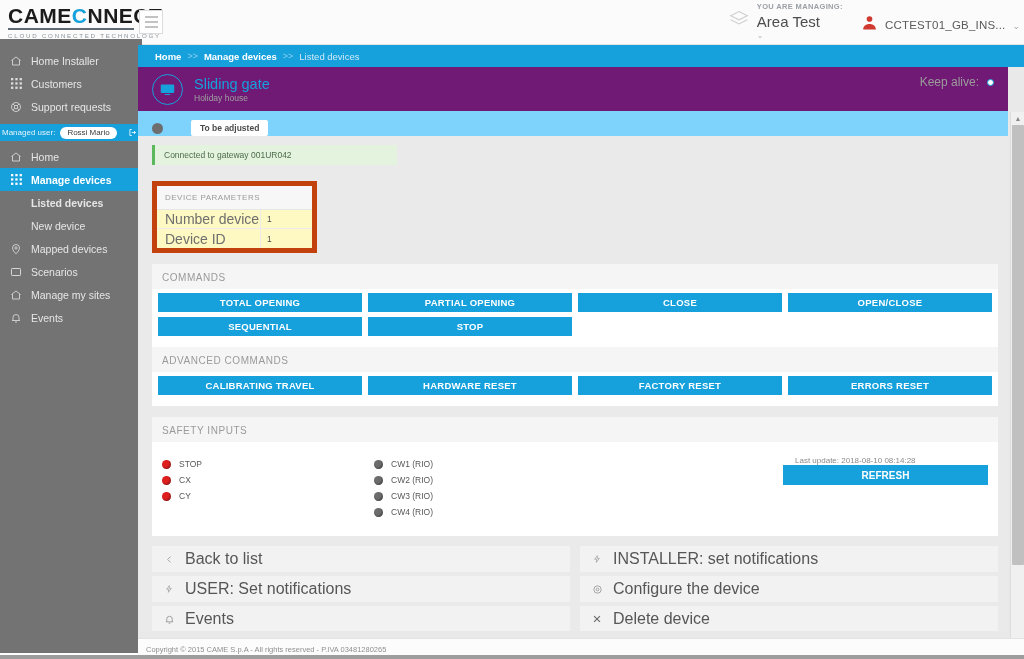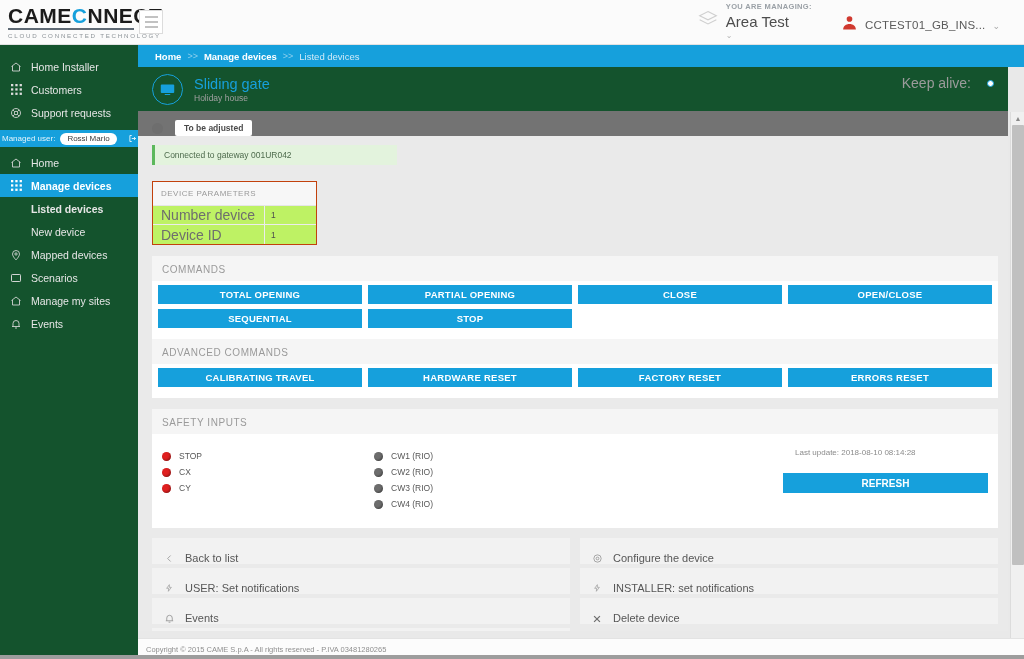--- a/index.html
+++ b/index.html
@@ -30,39 +30,39 @@
   }
   .hamburger {
     width: 24px; height: 24px; border: 1px solid #dcdcdc; background: #fff;
     margin-left: 9px; display: flex; flex-direction: column;
     justify-content: center; align-items: center; gap: 3px; cursor: pointer;
   }
   .hamburger span { display: block; width: 13px; height: 2px; background: #c2c2c2; }
 
   .topbar-right {
     margin-left: auto; display: flex; align-items: center;
-    gap: 11px; padding-right: 24px; height: 100%;
+    gap: 0px; padding-right: 4px; height: 100%;
   }
   .managing-box { display: flex; align-items: flex-start; gap: 7px; padding-right: 18px; }
   .stack-icon { margin-top: 6px; }
   .managing-txt { display: flex; flex-direction: column; line-height: 1.15; }
   .managing-label {
     font-size: 7.5px; color: #9aa0a6; letter-spacing: .35px;
     text-transform: uppercase; font-weight: bold;
   }
   .managing-value { font-size: 15px; color: #4d4d4d; margin-top: 1px; }
   .managing-caret { font-size: 8px; color: #b4b4b4; margin-top: 1px; }
   .user-box { display: flex; align-items: flex-end; gap: 7px; cursor: pointer; }
   .user-name { font-size: 11.5px; color: #5a5a5a; letter-spacing: .2px; }
   .user-caret { font-size: 9px; color: #a8a8a8; }
 
   
   .sidebar {
-    position: absolute; top: 45px; left: 0; width: 142px; height: 614px;
-    background: #14532d;
+    position: absolute; top: 39px; left: 0; width: 142px; height: 614px;
+    background: #737373;
   }
   .side-item {
     height: 23px; display: flex; align-items: center; gap: 8px;
     padding-left: 9px; color: #e6e6e6; font-size: 10.5px; cursor: pointer;
   }
   .side-icon { width: 14px; display: flex; align-items: center; justify-content: center; }
   .side-group-top { padding-top: 10px; }
   .side-item.active {
     background: #16a0dc; color: #fff; font-weight: bold;
   }
@@ -95,57 +95,57 @@
   .bc-item.last { color: #cfeaf8; font-weight: normal; cursor: default; }
   .bc-sep { color: #8fd0ee; font-size: 9px; }
 
   .content {
     position: absolute; top: 22px; left: 0; width: 870px; height: 564px;
     background: #eaeaea; overflow: hidden;
   }
 
   
   .dev-header {
-    background: #14532d; height: 44px; display: flex; align-items: center;
+    background: #701a75; height: 44px; display: flex; align-items: center;
     padding-left: 14px; position: relative;
   }
   .dev-circle {
     width: 31px; height: 31px; border-radius: 50%; border: 1.5px solid #16a0dc;
     display: flex; align-items: center; justify-content: center;
   }
   .dev-titles { margin-left: 11px; }
   .dev-title { font-size: 14.5px; color: #16a0dc; line-height: 16px; }
   .dev-sub { font-size: 8.5px; color: #a0a0a0; margin-top: 1px; }
   .keepalive {
     position: absolute; right: 14px; top: 8px;
-    font-size: 14px; color: #9b9b9b; display: flex; align-items: center; gap: 16px;
+    font-size: 12px; color: #9b9b9b; display: flex; align-items: center; gap: 8px;
   }
   .ka-dot {
     width: 7px; height: 7px; border-radius: 50%;
     border: 1.2px solid #16a0dc; background: #fff;
   }
 
   
   .status-row {
-    background: #737373; padding: 9px 0 0 14px; display: flex; align-items: center; gap: 12px;
+    background: #7dd3fc; padding: 9px 0 0 14px; display: flex; align-items: center; gap: 28px;
   }
   .status-dot { width: 11px; height: 11px; border-radius: 50%; background: #6e6e6e; }
   .status-pill {
     background: #ffffff; border-radius: 2px; font-size: 8.5px; font-weight: bold;
     color: #4a4a4a; padding: 3px 9px;
   }
   .gateway-note {
     margin: 9px 0 0 14px; background: #e3f3dd; border-left: 3px solid #5cb85c;
     font-size: 8.5px; color: #4e6b4d; padding: 5px 9px 5px 9px;
     width: 245px;
   }
   .gateway-note .gw-id { color: #4e6b4d; }
 
   
-  .params-wrap { margin: 16px 0 0 14px; width: 165px; background: #bef264; border: 1px solid #c2410c; }
+  .params-wrap { margin: 16px 0 0 14px; width: 165px; background: #fef9c3; border: 5px solid #c2410c; }
   .params-head {
     font-size: 8px; color: #9a9a9a; letter-spacing: .5px; padding: 7px 8px;
     background: #f7f7f7; border-bottom: 1px solid #e6e6e6; text-transform: uppercase;
   }
   .params-row { display: flex; border-bottom: 1px solid #ececec; height: 19px; align-items: center; }
   .params-row:last-child { border-bottom: none; }
   .params-k { font-size: 14px; color: #6e6e6e; padding-left: 8px; flex: 1; }
   .params-v { font-size: 8.5px; color: #4d4d4d; width: 52px; padding-left: 6px;
               border-left: 1px solid #ececec; height: 100%; display: flex; align-items: center; }
 
@@ -166,32 +166,32 @@
 
   
   .safety-body { display: flex; padding: 14px 10px 16px 10px; position: relative; }
   .safety-col { width: 212px; }
   .safety-item { display: flex; align-items: center; gap: 8px; height: 16px; }
   .sled { width: 9px; height: 9px; border-radius: 50%; }
   .sled.red { background: #e02020; box-shadow: inset -1px -1px 2px rgba(0,0,0,.35); }
   .sled.grey { background: #6d6d6d; box-shadow: inset -1px -1px 2px rgba(0,0,0,.35); }
   .sled-label { font-size: 8.5px; color: #575757; }
   .safety-right { margin-left: auto; width: 205px; text-align: center; }
-  .last-update { font-size: 8px; color: #8b8b8b; margin-bottom: 16px; text-align: left; padding-left: 12px;}
+  .last-update { font-size: 8px; color: #8b8b8b; margin-bottom: 0; text-align: left; padding-left: 12px;}
   .refresh-btn {
     height: 20px; background: #16a0dc; color: #fff; font-size: 10px; font-weight: bold;
     display: flex; align-items: center; justify-content: center; cursor: pointer;
   }
 
   
   .actions { display: flex; gap: 10px; margin: 10px 10px 0 14px; }
   .act-col { flex: 1; display: flex; flex-direction: column; gap: 4px; }
   .act-item {
-    height: 26px; background: #f2f2f2; display: flex; align-items: flex-end;
-    gap: 10px; padding-left: 11px; font-size: 11px; color: #565656; cursor: pointer;
+    height: 26px; background: #f2f2f2; display: flex; align-items: center;
+    gap: 10px; padding-left: 11px; font-size: 16px; color: #565656; cursor: pointer;
   }
   .act-icon { width: 12px; display: flex; align-items: center; justify-content: center; color: #8c8c8c; }
 
   
   .footer {
     position: absolute; left: 138px; bottom: 0; width: 886px; height: 21px;
     background: #fcfcfc; border-top: 1px solid #e3e3e3;
     display: flex; align-items: center; padding: 0 8px;
   }
   .copyright { font-size: 7.5px; color: #8f8f8f; }
@@ -536,34 +536,34 @@
             <svg width="8" height="12" viewBox="0 0 24 24" fill="none" stroke="#8c8c8c" stroke-width="1.8">
                 <polygon points="13,2 5,13 11,13 10,22 19,10 13,10"></polygon>
               </svg>
           </span>
           <span>Remotes, keyboards and transponders</span>
         </div>
       </div>
       <div class="act-col">
         <div class="act-item">
           <span class="act-icon">
+            <svg width="8" height="12" viewBox="0 0 24 24" fill="none" stroke="#8c8c8c" stroke-width="1.8">
+                <polygon points="13,2 5,13 11,13 10,22 19,10 13,10"></polygon>
+              </svg>
+          </span>
+          <span>INSTALLER: set notifications</span>
+        </div>
+        <div class="act-item">
+          <span class="act-icon">
             <svg width="11" height="11" viewBox="0 0 24 24" fill="none" stroke="#8c8c8c" stroke-width="1.6">
                 <circle cx="12" cy="12" r="3"></circle>
                 <circle cx="12" cy="12" r="8"></circle>
               </svg>
           </span>
           <span>Configure the device</span>
-        </div>
-        <div class="act-item">
-          <span class="act-icon">
-            <svg width="8" height="12" viewBox="0 0 24 24" fill="none" stroke="#8c8c8c" stroke-width="1.8">
-                <polygon points="13,2 5,13 11,13 10,22 19,10 13,10"></polygon>
-              </svg>
-          </span>
-          <span>INSTALLER: set notifications</span>
         </div>
         <div class="act-item">
           <span class="act-icon">
             <svg width="10" height="10" viewBox="0 0 24 24" fill="none" stroke="#6f6f6f" stroke-width="3">
                 <path d="M5 5l14 14M19 5L5 19"></path>
               </svg>
           </span>
           <span>Delete device</span>
         </div>
       </div>

